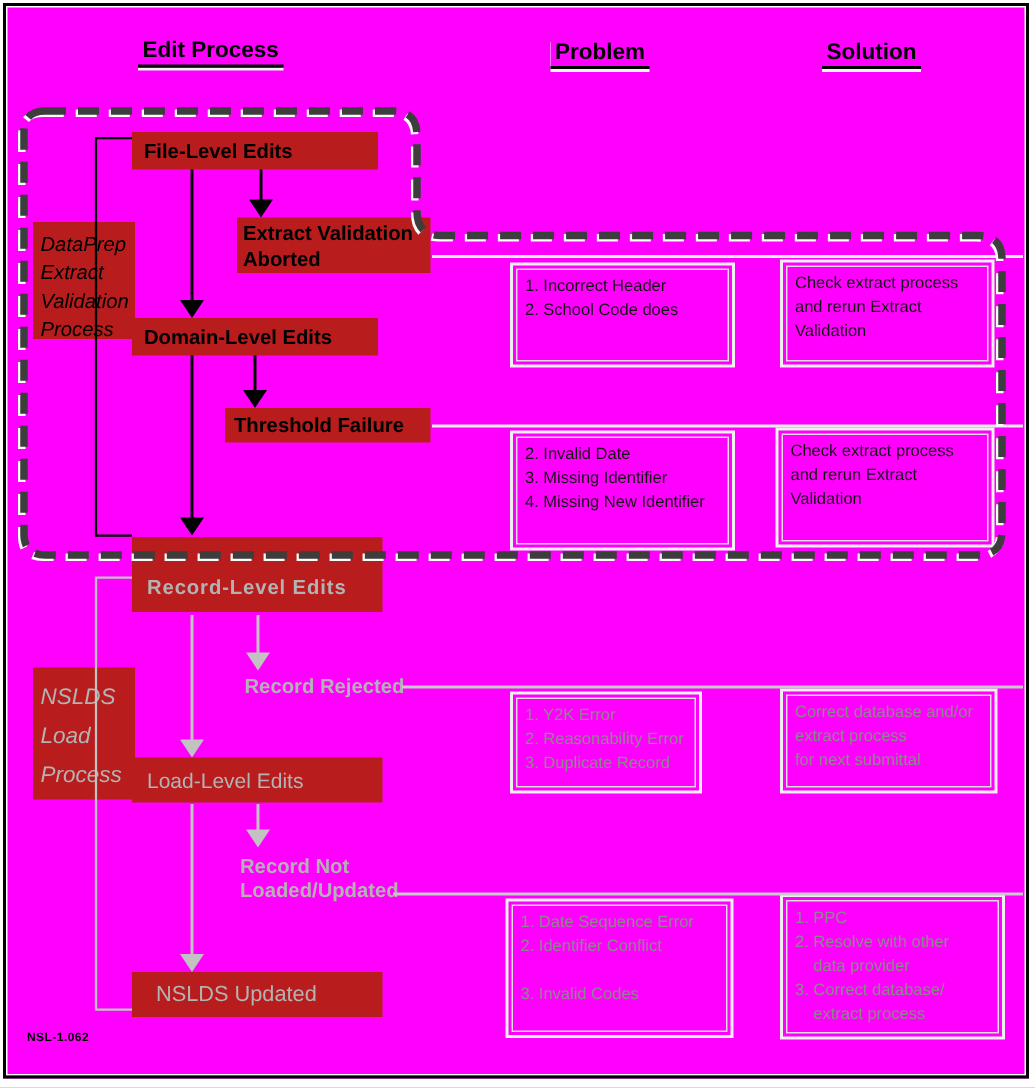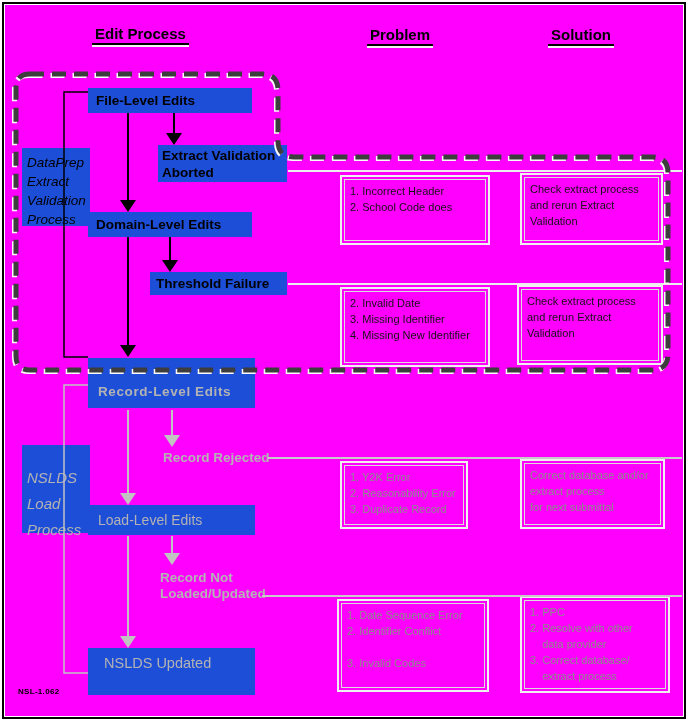--- a/index.html
+++ b/index.html
@@ -5,26 +5,26 @@
   * { margin:0; padding:0; box-sizing:border-box; }
   body { background:#ffffff; font-family:"Liberation Sans", sans-serif; }
   .canvas { position:relative; width:690px; height:725px; background:#ffffff; overflow:hidden; }
   .frame { position:absolute; left:2px; top:2px; width:684px; height:717px;
            border:2px solid #000; background:#FF00FF; box-shadow: inset 0 0 0 1px #ffffff; }
 
   .col-header { position:absolute; font-weight:bold; font-size:15px; color:#000;
                 padding:0 3px 1px 3px; border-bottom:2px solid #000;
                 box-shadow:0 2px 0 #f2f2f2; white-space:nowrap; z-index:3; }
 
-  .wbox { position:absolute; background:#1d4ed8; z-index:2; white-space:nowrap; }
+  .wbox { position:absolute; background:#b91c1c; z-index:2; white-space:nowrap; }
   .flow-label { font-weight:bold; font-size:13.5px; color:#000; }
   .flow-label-gray { font-weight:bold; font-size:13.5px; color:#b3b3b3; }
 
   .italic-lines { font-style:italic; font-size:13.5px; color:#000; line-height:19px; padding:5px 0 0 5px; }
-  .italic-lines-gray { font-style:italic; font-size:15px; color:#b3b3b3; line-height:26px; padding:20px 0 0 5px; }
+  .italic-lines-gray { font-style:italic; font-size:15px; color:#b3b3b3; line-height:26px; padding:7px 0 0 5px; }
 
   .free-label { position:absolute; z-index:2; white-space:nowrap; }
 
   .psbox { position:absolute; border:2px solid #f0f0f0; z-index:2; }
   .psinner { position:absolute; left:2px; top:2px; right:2px; bottom:2px;
              border:1px solid #dcdcdc; padding:3px 5px; }
   .psline { font-size:11px; line-height:16px; min-height:16px; white-space:pre; }
   .ink-black { color:#151515; }
   .ink-gray  { color:#8a8a8a; }
 
@@ -70,21 +70,21 @@
 
   <div class="free-label flow-label-gray" style="left:163px; top:450px;">Record Rejected</div>
 
   <div class="wbox flow-label-gray" style="left:88px; top:505px; width:167px; height:30px; line-height:30px; padding-left:10px; font-weight:normal; font-size:14px;">Load-Level Edits</div>
 
   <div class="free-label flow-label-gray" style="left:160px; top:570px; line-height:16px;">
     <div>Record Not</div>
     <div>Loaded/Updated</div>
   </div>
 
-  <div class="wbox flow-label-gray" style="left:88px; top:648px; width:167px; height:47px; line-height:30px; padding-left:16px; font-weight:normal; font-size:14.5px;">NSLDS Updated</div>
+  <div class="wbox flow-label-gray" style="left:88px; top:648px; width:167px; height:30px; line-height:30px; padding-left:16px; font-weight:normal; font-size:14.5px;">NSLDS Updated</div>
 
   <div class="psbox" style="left:340px; top:175px; width:150px; height:70px;">
     <div class="psinner ink-black">
       <div class="psline">1. Incorrect Header</div>
       <div class="psline">2. School Code does</div>
     </div>
   </div>
   <div class="psbox" style="left:520px; top:173px; width:143px; height:72px;">
     <div class="psinner ink-black">
       <div class="psline">Check extract process</div>

